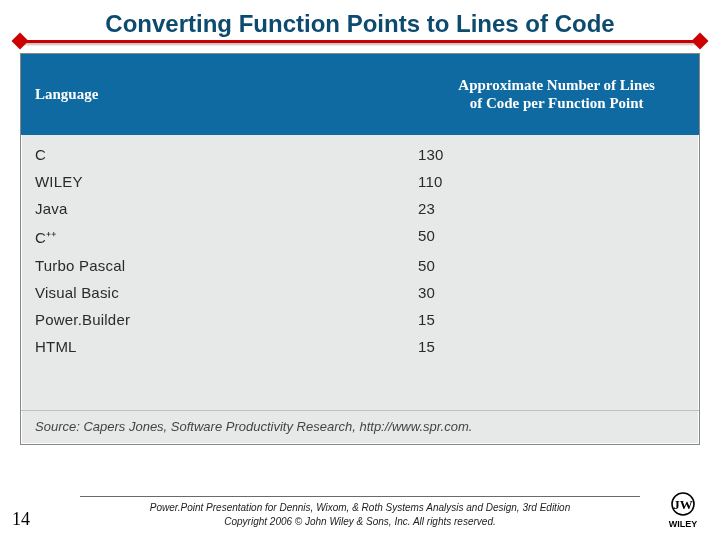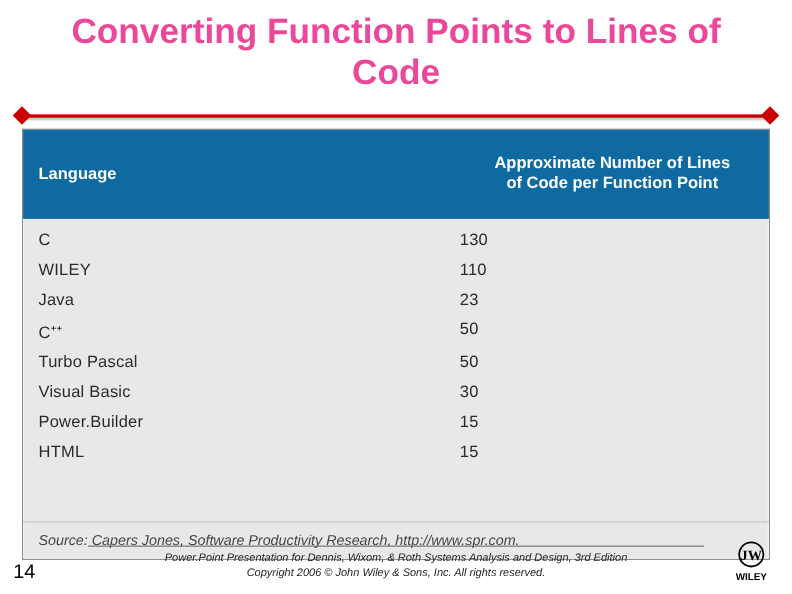--- a/index.html
+++ b/index.html
@@ -1,36 +1,36 @@
 <!DOCTYPE html>
 <html><head>
 <meta charset="utf-8">
 <style>
   * { margin: 0; padding: 0; box-sizing: border-box; }
   html, body { width: 720px; height: 540px; background: #fff; font-family: Arial, Helvetica, sans-serif; }
   .slide { width: 720px; height: 540px; position: relative; }
-  .title { text-align: center; font-weight: bold; color: #ec4899; font-size: 32px; line-height: 1.15; padding: 10px 40px 20px 40px; }
+  .title { text-align: center; font-weight: bold; color: #0c4a6e; font-size: 24px; line-height: 1.15; padding: 10px 40px 2px 40px; }
   .hr-wrap { position: relative; width: 680px; margin: 0 auto; }
   .hr-line { height: 3px; background: #c00; width: 100%; box-shadow: 0 2px 2px rgba(0,0,0,.25); }
   .dia { position: absolute; width: 12px; height: 12px; background: #c00; transform: rotate(45deg); top: -5px; }
   .dia.left { left: -6px; }
   .dia.right { right: -6px; }
   .figure { width: 680px; margin: 10px auto 0 auto; background: #e7e9e8; border: 1px solid #888; box-shadow: 0 0 0 1px #fff inset; }
-  .thead { display: flex; background: #0e6aa0; color: #fff; font-weight: bold; font-size: 15px; }
+  .thead { display: flex; background: #0e6aa0; color: #fff; font-weight: bold; font-size: 15px; font-family: Liberation Serif, serif; }
   .th-lang { flex: 0 0 58%; padding: 10px 14px; display: flex; align-items: center; }
   .th-loc  { flex: 0 0 42%; padding: 22px 14px; text-align: center; line-height: 1.25; }
   .tbody { padding: 6px 0 2px 0; }
   .row { display: flex; font-family: "Helvetica Neue", Arial, sans-serif; font-weight: 300; font-size: 15px; color: #2a2a2a; padding: 5px 14px; letter-spacing: .2px; }
   .row .c0 { flex: 0 0 58%; }
   .row .c1 { flex: 0 0 42%; padding-left: 6px; }
   .src { font-style: italic; font-weight: 300; font-size: 13px; color: #444; padding: 8px 14px 10px 14px; border-top: 1px solid #bfbfbf; font-family: "Helvetica Neue", Arial, sans-serif; margin-top: 48px; }
   .footer { position: absolute; bottom: 12px; left: 0; right: 0; }
   .foot-rule { width: 560px; height: 1px; background: #6a6a6a; margin: 0 auto 4px auto; }
   .foot-text { text-align: center; font-size: 10px; color: #222; line-height: 1.35; font-style: italic; }
-  .pagenum { position: absolute; bottom: 10px; left: 12px; font-size: 18px; color: #000; font-family: Liberation Sans, sans-serif; }
+  .pagenum { position: absolute; bottom: 10px; left: 12px; font-size: 18px; color: #000; font-family: Liberation Serif, serif; }
   .logo { position: absolute; bottom: 10px; right: 14px; width: 46px; height: 40px; }
   .logo svg { width: 46px; height: 40px; }
 </style>
 </head>
 <body>
 
 <div class="slide">
 
   <div class="title">Converting Function Points to Lines of Code</div>
 

